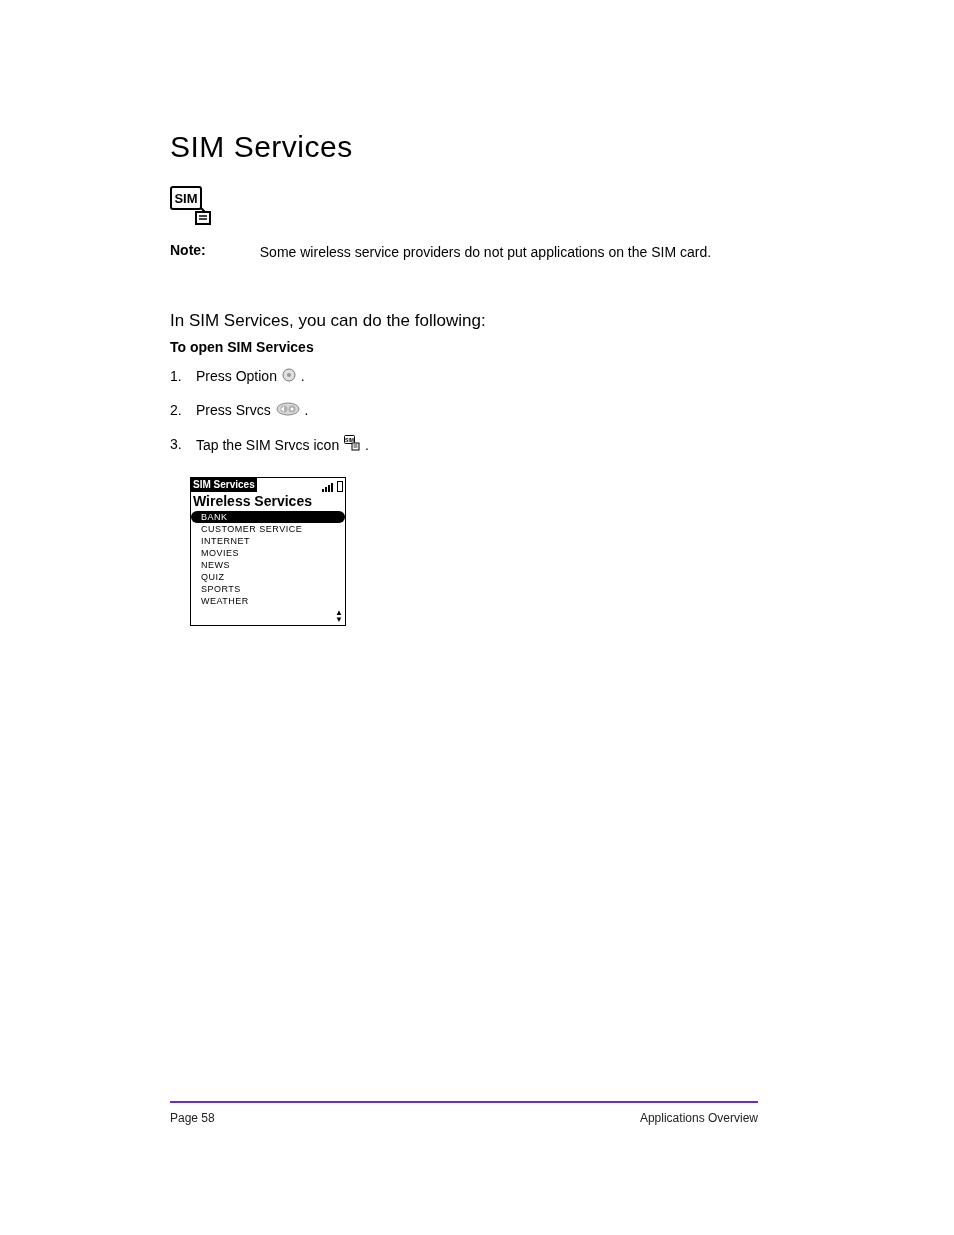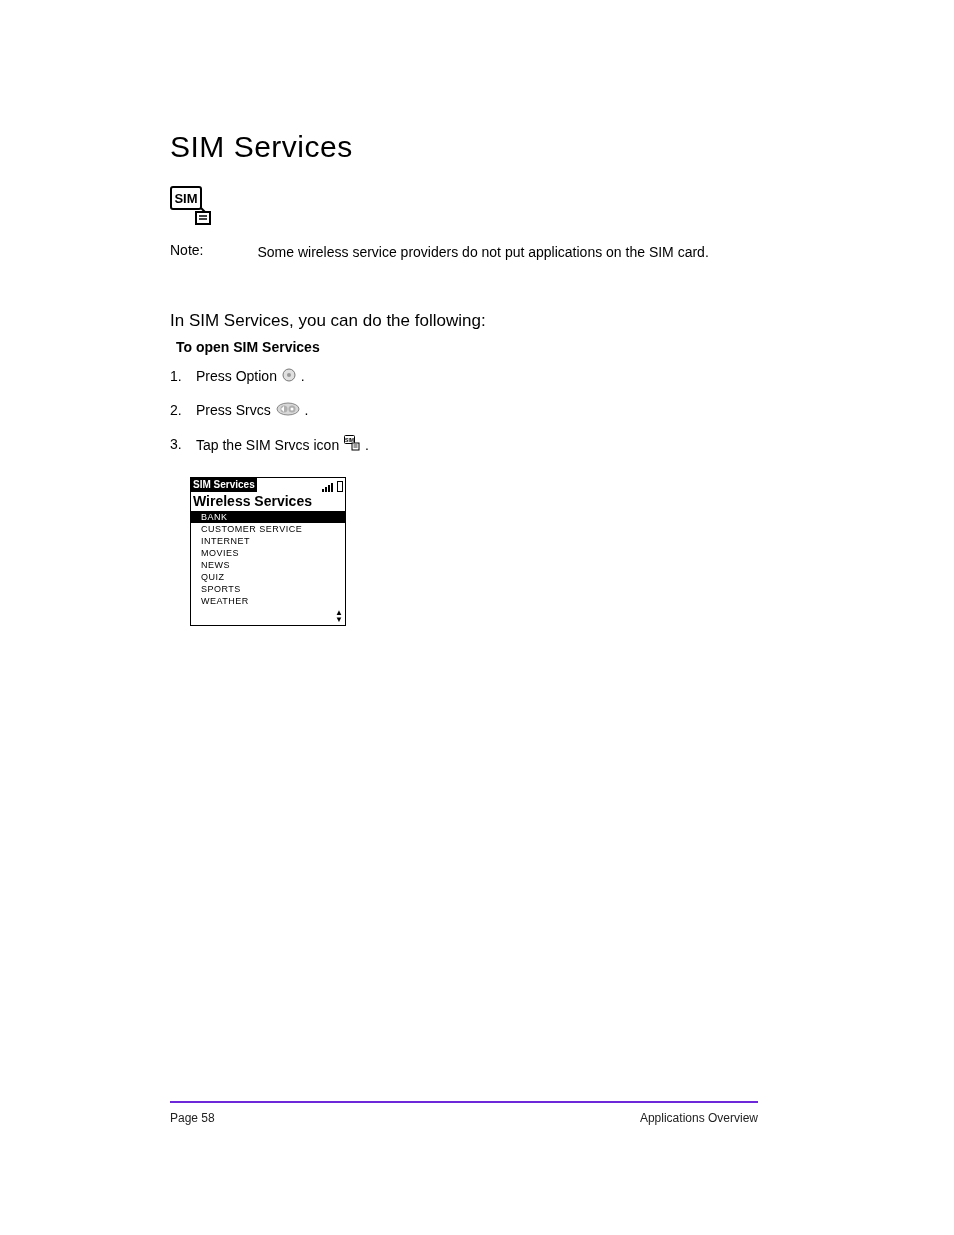--- a/index.html
+++ b/index.html
@@ -40,35 +40,35 @@
   .intro-text {
     font-size: 14px;
     line-height: 1.55;
   }
   .note-row {
     display: flex;
     gap: 16px;
     font-size: 14px;
     margin-bottom: 48px;
   }
-  .note-label { font-weight: 400; flex: 0 0 auto; }
+  .note-label { font-weight: 700; flex: 0 0 auto; }
   .note-text { line-height: 1.5; margin-left: 38px; }
   .subtitle {
     font-size: 17px;
     font-weight: 400;
     margin: 0 0 8px 0;
   }
   .sub-desc {
     font-size: 14px;
     margin: 0 0 26px 26px;
   }
   .procedure-title {
     font-size: 14px;
     font-weight: 700;
-    margin: 0 0 12px 6px;
+    margin: 0 0 12px 0;
   }
   .steps {
     list-style: none;
     padding: 0;
     margin: 0 0 20px 0;
     counter-reset: step;
   }
   .steps li {
     counter-increment: step;
     font-size: 14px;
@@ -141,20 +141,21 @@
   .scr-item {
     font-size: 9px;
     letter-spacing: 0.5px;
     padding: 1px 0 1px 10px;
     font-family: Arial, sans-serif;
     text-transform: uppercase;
   }
   .scr-item.selected {
     background: #000;
     color: #fff;
+    border-radius: 6px;
   }
   .scr-scroll {
     display: flex;
     flex-direction: column;
     align-items: flex-end;
     padding: 0 2px 2px 0;
     font-size: 8px;
     line-height: 7px;
     color: #000;
   }

